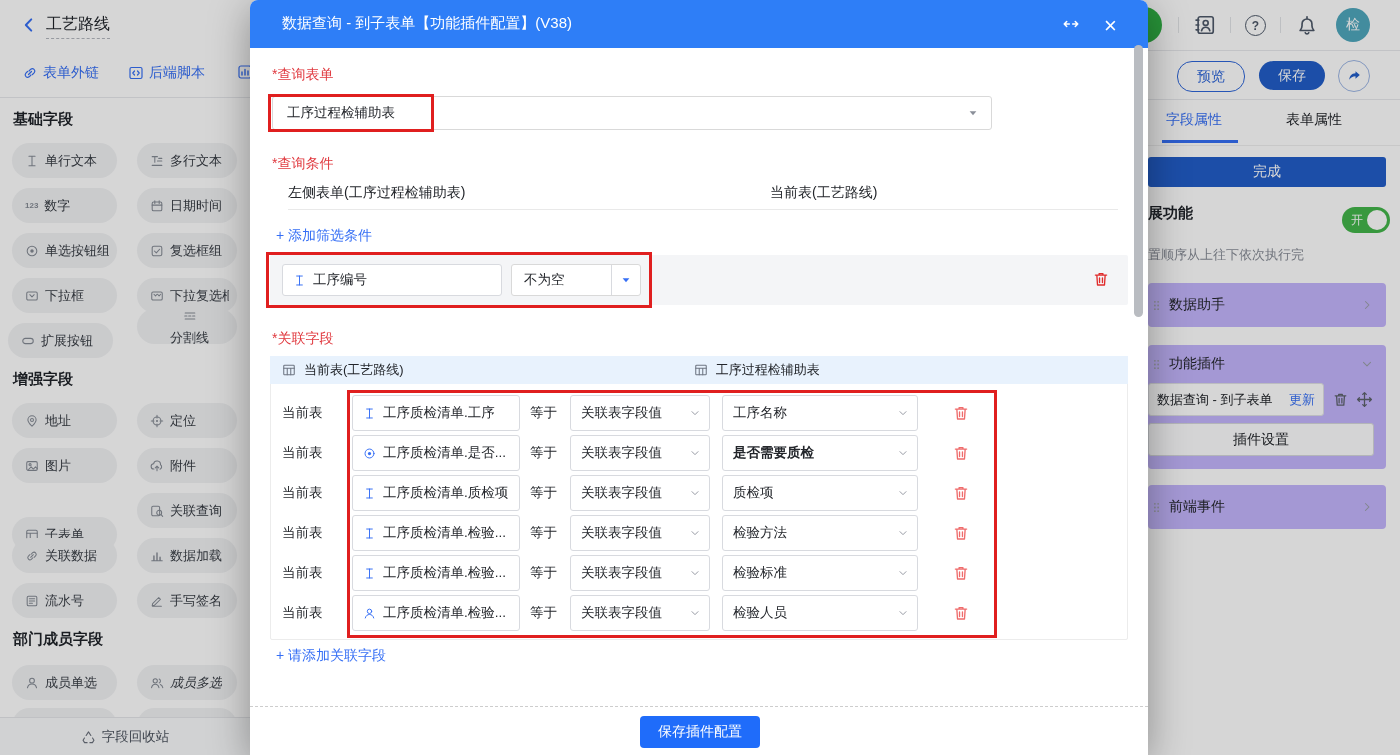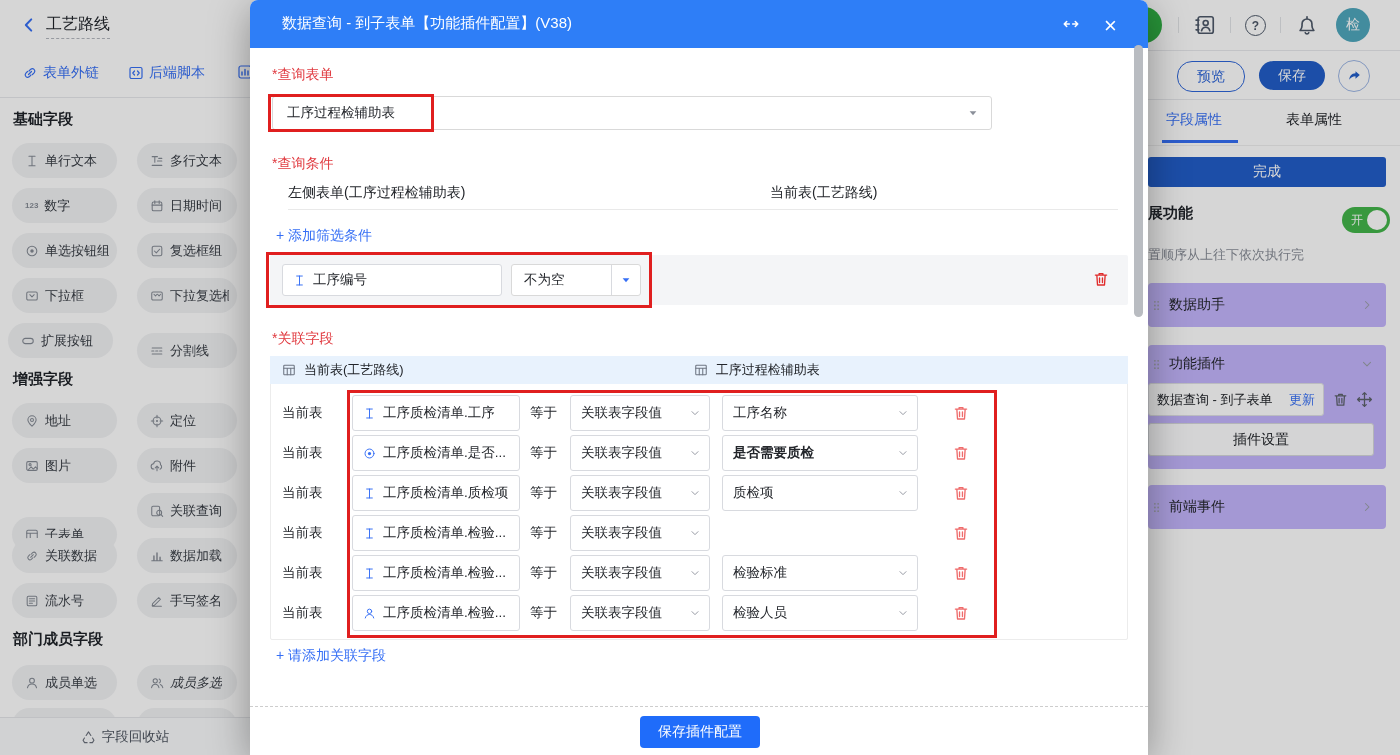--- a/index.html
+++ b/index.html
@@ -214,21 +214,21 @@
     <span class="plabel">下拉复选框</span>
   </div>
   <div class="abs pill" style="left:8px;top:273px;width:105px;text-align:center;">
     <span class="picon ic">
         <svg viewBox="0 0 16 16" width="1em" height="1em" fill="none" stroke="currentColor" stroke-width="1.2" stroke-linecap="round" stroke-linejoin="round">
           <rect x="2" y="5" width="12" height="6" rx="3"></rect>
         </svg>
       </span>
     <span class="plabel">扩展按钮</span>
   </div>
-  <div class="abs pill" style="left:137px;top:283px;width:100px;">
+  <div class="abs pill" style="left:137px;top:259px;width:100px;flex-direction:column;">
     <span class="picon ic">
         <svg viewBox="0 0 16 16" width="1em" height="1em" fill="none" stroke="currentColor" stroke-width="1.2" stroke-linecap="round" stroke-linejoin="round">
           <path d="M2.5 4.5h11M2.5 11.5h11"></path>
           <path stroke-dasharray="2.5 2" d="M2 8h12"></path>
         </svg>
       </span>
     <span class="plabel">分割线</span>
   </div>
 
   <div class="abs sec-title" style="left:13px;top:320px;">增强字段</div>
@@ -652,20 +652,28 @@
   </div>
   <span class="abs rowlabel" style="left:280px;top:524px;">等于</span>
   <div class="selbox" style="left:320px;top:515px;width:140px;height:36px;">
     <span>关联表字段值</span>
     <span class="chev ic">
         <svg viewBox="0 0 16 16" width="1em" height="1em" fill="none" stroke="currentColor" stroke-width="1.2" stroke-linecap="round" stroke-linejoin="round">
           <path d="M4 6.2l4 4 4-4"></path>
         </svg>
       </span>
   </div>
+  <div class="selbox" style="left:472px;top:515px;width:196px;height:36px;">
+    <span>检验方法</span>
+    <span class="chev ic">
+        <svg viewBox="0 0 16 16" width="1em" height="1em" fill="none" stroke="currentColor" stroke-width="1.2" stroke-linecap="round" stroke-linejoin="round">
+          <path d="M4 6.2l4 4 4-4"></path>
+        </svg>
+      </span>
+  </div>
   <span class="abs trash ic" style="left:702px;top:524px;color:#ef6b6b;">
       <svg viewBox="0 0 16 16" width="1em" height="1em" fill="none" stroke="currentColor" stroke-width="1.2" stroke-linecap="round" stroke-linejoin="round">
         <path d="M3 4.5h10M6.3 4.5V3.2h3.4v1.3M4.3 4.5l.6 8.8h6.2l.6-8.8M6.7 7v4.2M9.3 7v4.2"></path>
       </svg>
     </span>
 
   <span class="abs rowlabel" style="left:32px;top:564px;">当前表</span>
   <div class="abs fieldbox" style="left:102px;top:555px;width:168px;height:36px;">
     <span class="fic ic">
         <svg viewBox="0 0 16 16" width="1em" height="1em" fill="none" stroke="currentColor" stroke-width="1.2" stroke-linecap="round" stroke-linejoin="round">

